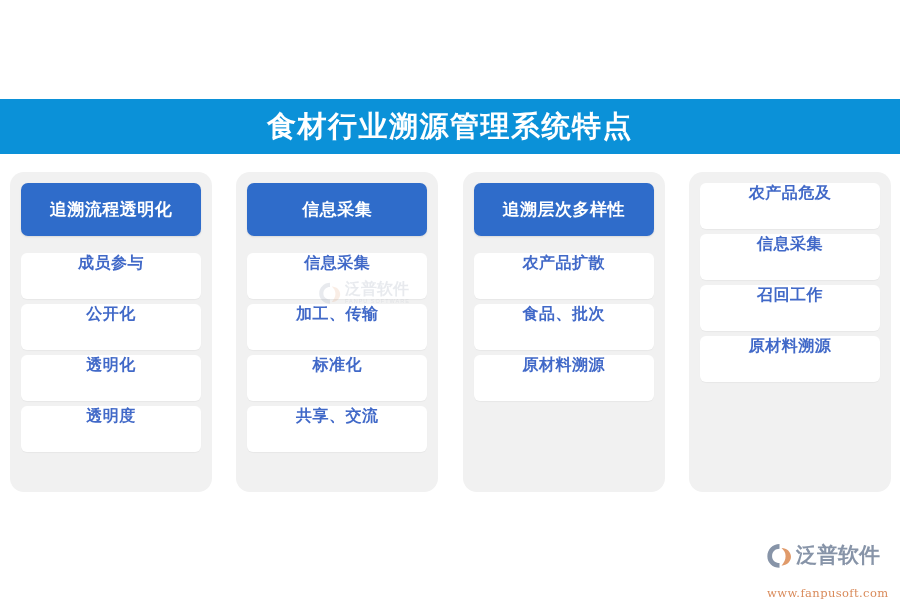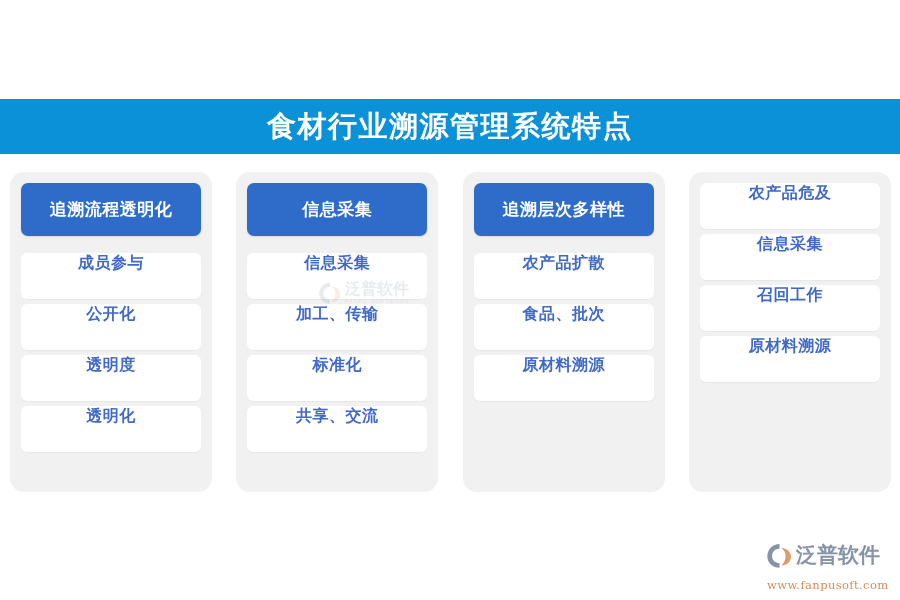--- a/index.html
+++ b/index.html
@@ -169,21 +169,21 @@
     color: #8794a8;
     letter-spacing: 0px;
     font-family: "DejaVu Serif", "Liberation Serif", serif;
     white-space: nowrap;
   }
   .logo-url {
     font-size: 11.5px;
     color: #d98a5a;
     letter-spacing: 0.4px;
     font-family: "DejaVu Serif", "Liberation Serif", serif;
-    margin-top: 9px;
+    margin-top: 17px;
     margin-left: 1px;
     white-space: nowrap;
   }
 </style>
 </head>
 <body>
 
 <div class="page">
 
   <div class="banner">
@@ -196,24 +196,24 @@
       <div class="col-header">
         <span class="col-header-label">追溯流程透明化</span>
       </div>
       <div class="item-card">
         <span class="item-label">成员参与</span>
       </div>
       <div class="item-card">
         <span class="item-label">公开化</span>
       </div>
       <div class="item-card">
+        <span class="item-label">透明化</span>
+      </div>
+      <div class="item-card">
         <span class="item-label">透明度</span>
-      </div>
-      <div class="item-card">
-        <span class="item-label">透明化</span>
       </div>
     </div>
 
     <div class="column">
       <div class="col-header">
         <span class="col-header-label">信息采集</span>
       </div>
       <div class="item-card">
         <span class="item-label">信息采集</span>
       </div>

